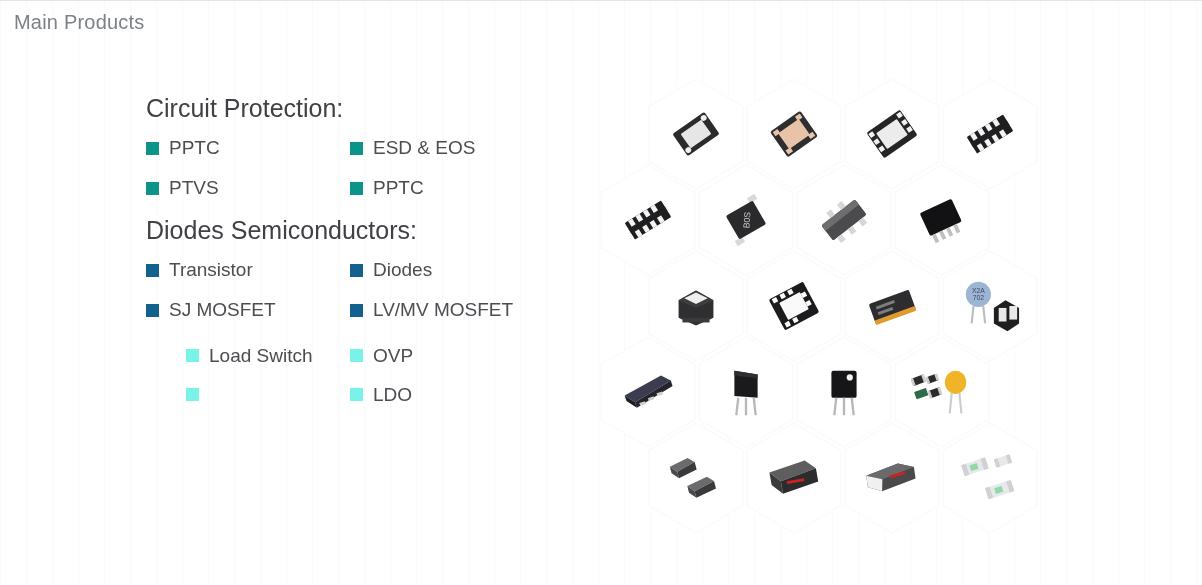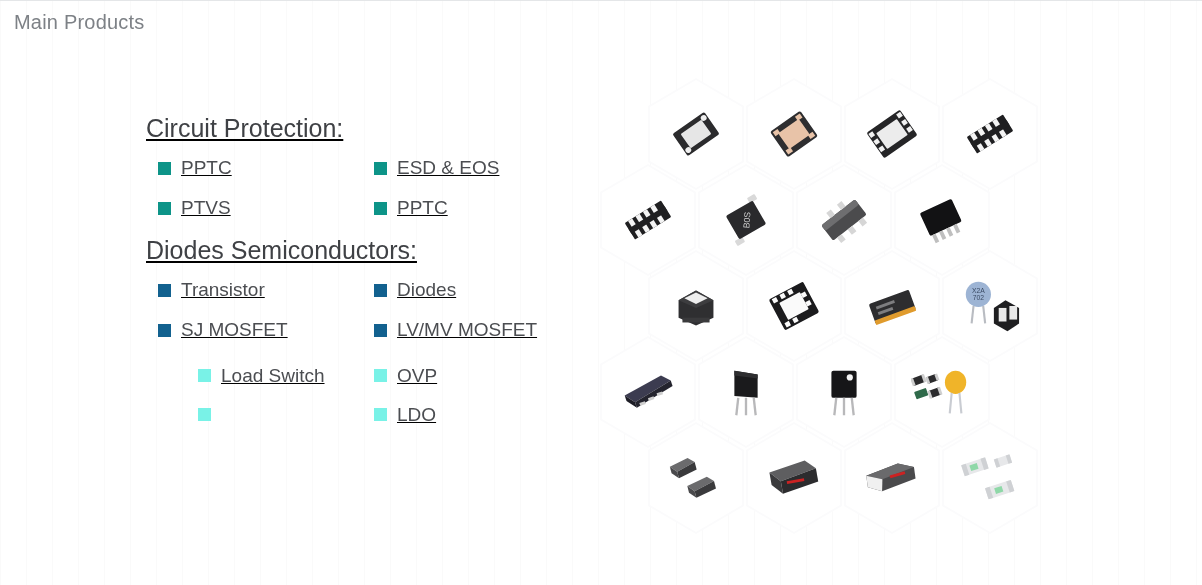--- a/index.html
+++ b/index.html
@@ -54,24 +54,23 @@
     color: #7d8186;
     letter-spacing: 0.2px;
     white-space: nowrap;
     z-index: 3;
   }
 
   
   #content {
     position: absolute;
     left: 146px;
-    top: 112px;
+    top: 92px;
     width: 440px;
     z-index: 3;
-    text-decoration: underline;
   }
 
   .group { margin-bottom: 6px; }
 
   .group-heading {
     font-size: 25px;
     font-weight: 400;
     color: #3f4145;
     line-height: 32px;
     white-space: nowrap;
@@ -83,21 +82,20 @@
   .group-row {
     display: flex;
     align-items: center;
     height: 40px;
   }
 
   .item {
     display: flex;
     align-items: center;
     white-space: nowrap;
-    margin-left: 12px;
   }
   .item.col-1 { width: 204px; flex: 0 0 204px; }
   .item.col-2 { flex: 0 0 auto; justify-content: flex-end; }
 
   .bullet {
     width: 13px;
     height: 13px;
     flex: 0 0 13px;
     margin-right: 10px;
     display: inline-block;

